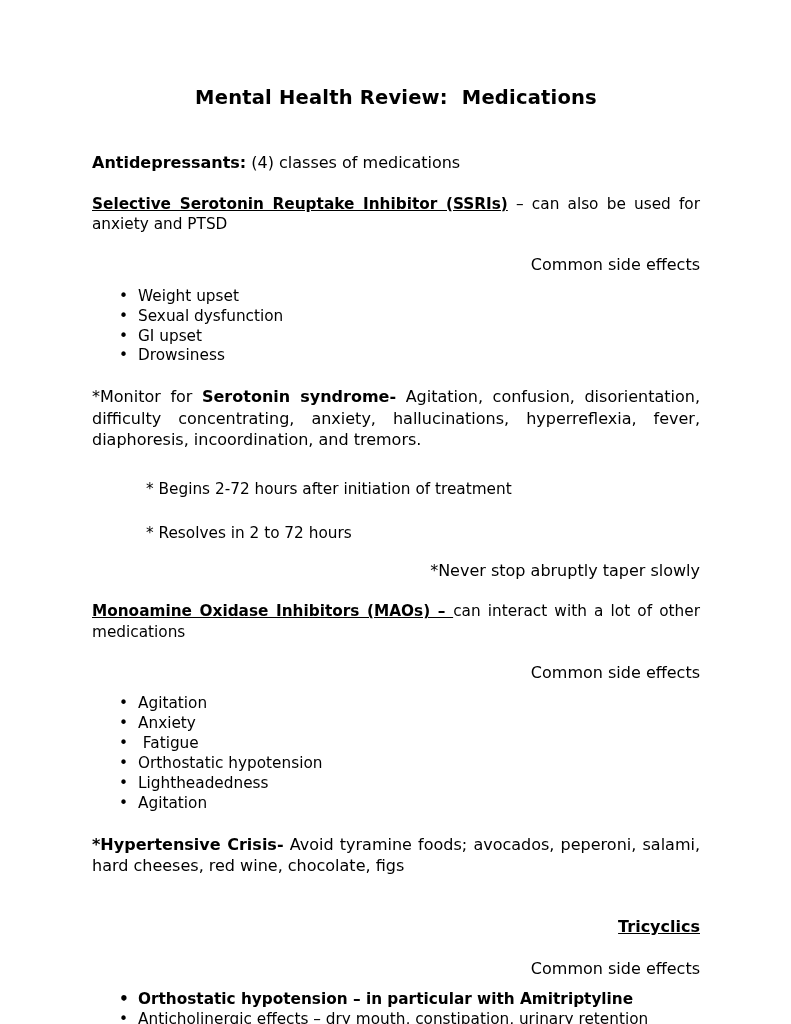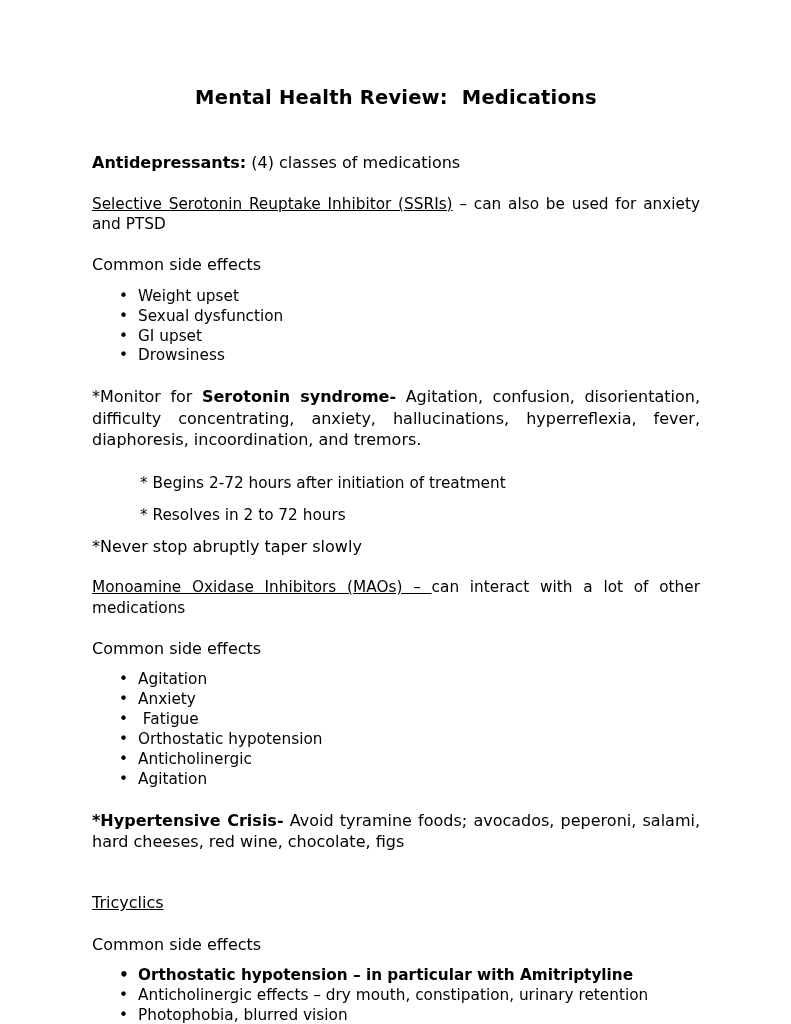--- a/index.html
+++ b/index.html
@@ -41,29 +41,29 @@
   }
   .para {
     font-size: 16px;
     line-height: 1.33;
     margin: 0;
     padding: 0;
     text-align: justify;
     text-justify: inter-word;
   }
   .para.nojustify {
-    text-align: left;
+    text-align: right;
   }
   .gap-xl { height: 42px; }
   .gap-l  { height: 23px; }
   .gap-m  { height: 20px; }
   .gap-s  { height: 11px; }
 
   .b { font-weight: bold; }
-  .bu { font-weight: normal; text-decoration: underline; }
+  .bu { font-weight: bold; text-decoration: underline; }
 
   ul.bullets {
     list-style: none;
     margin: 0;
     padding: 0;
   }
   ul.bullets li {
     position: relative;
     font-size: 15.3px;
     line-height: 1.305;
@@ -76,21 +76,21 @@
     left: 27px;
     top: 0;
     font-size: 15.3px;
     line-height: 1.305;
   }
   ul.bullets li.bold { font-weight: bold; }
 
   .indent-star {
     font-size: 15.3px;
     line-height: 1.33;
-    margin: 0;
+    margin: 6px;
     padding-left: 48px;
     text-align: left;
     white-space: pre;
   }
   .heading-line {
     font-size: 15.3px;
     line-height: 1.33;
     margin: 0;
     text-align: justify;
     text-justify: inter-word;
@@ -149,21 +149,21 @@
 
     <p class="para nojustify">Common side effects</p>
 
     <div class="gap-s"></div>
 
     <ul class="bullets">
       <li><span class="dot">•</span><span>Agitation</span></li>
       <li><span class="dot">•</span><span>Anxiety</span></li>
       <li><span class="dot">•</span><span> Fatigue</span></li>
       <li><span class="dot">•</span><span>Orthostatic hypotension</span></li>
-      <li><span class="dot">•</span><span>Anticholinergic</span></li>
+      <li><span class="dot">•</span><span>Lightheadedness</span></li>
       <li><span class="dot">•</span><span>Agitation</span></li>
     </ul>
 
     <div class="gap-m"></div>
 
     <p class="para"><span class="b">*Hypertensive Crisis-</span><span> Avoid tyramine foods; avocados, peperoni, salami, hard cheeses, red wine, chocolate, figs</span></p>
 
     <div class="gap-m"></div>
 
 

